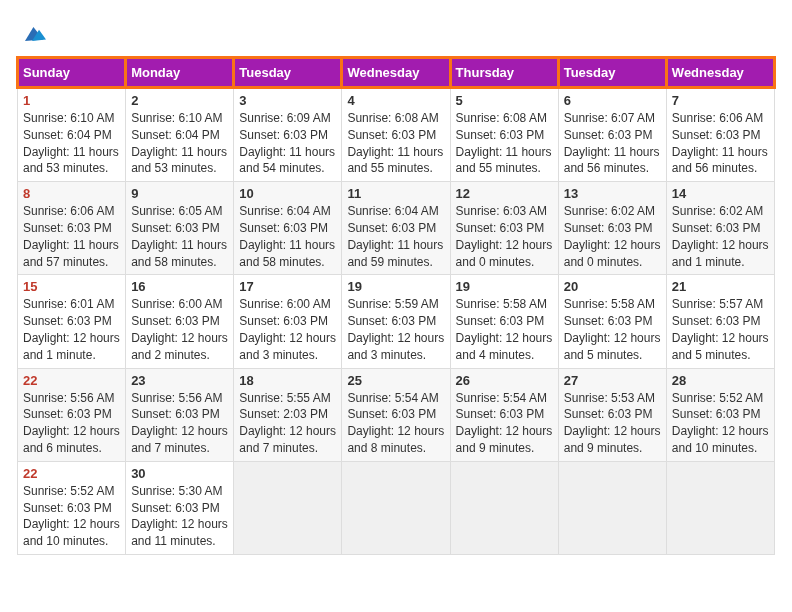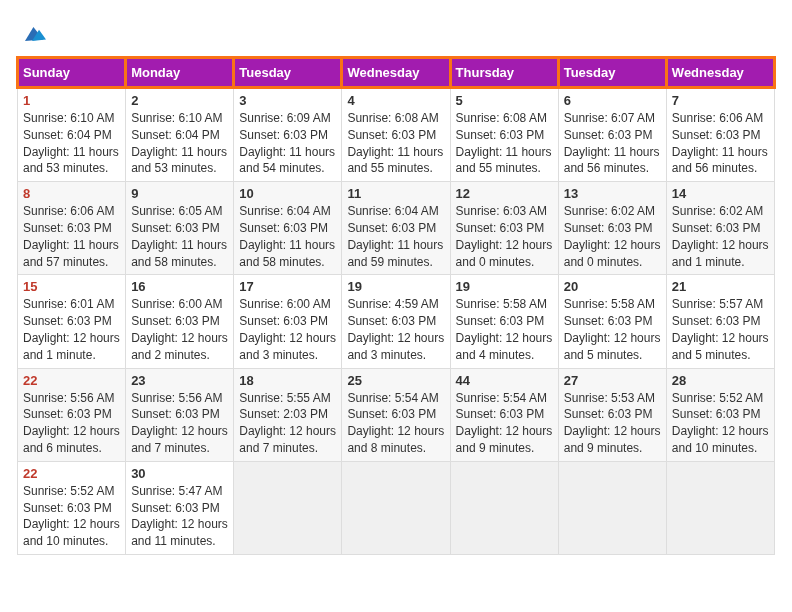--- a/index.html
+++ b/index.html
@@ -247,21 +247,21 @@
         </td>
         <td>
           <span class="day-number">17</span>
           <div class="day-info" style="white-space: pre-line;">Sunrise: 6:00 AM
 Sunset: 6:03 PM
 Daylight: 12 hours
 and 3 minutes.</div>
         </td>
         <td>
           <span class="day-number">19</span>
-          <div class="day-info" style="white-space: pre-line;">Sunrise: 4:59 AM
+          <div class="day-info" style="white-space: pre-line;">Sunrise: 5:59 AM
 Sunset: 6:03 PM
 Daylight: 12 hours
 and 3 minutes.</div>
         </td>
         <td>
           <span class="day-number">19</span>
           <div class="day-info" style="white-space: pre-line;">Sunrise: 5:58 AM
 Sunset: 6:03 PM
 Daylight: 12 hours
 and 4 minutes.</div>
@@ -304,21 +304,21 @@
 and 7 minutes.</div>
         </td>
         <td>
           <span class="day-number">25</span>
           <div class="day-info" style="white-space: pre-line;">Sunrise: 5:54 AM
 Sunset: 6:03 PM
 Daylight: 12 hours
 and 8 minutes.</div>
         </td>
         <td>
-          <span class="day-number">44</span>
+          <span class="day-number">26</span>
           <div class="day-info" style="white-space: pre-line;">Sunrise: 5:54 AM
 Sunset: 6:03 PM
 Daylight: 12 hours
 and 9 minutes.</div>
         </td>
         <td>
           <span class="day-number">27</span>
           <div class="day-info" style="white-space: pre-line;">Sunrise: 5:53 AM
 Sunset: 6:03 PM
 Daylight: 12 hours
@@ -335,21 +335,21 @@
       <tr>
         <td>
           <span class="day-number">22</span>
           <div class="day-info" style="white-space: pre-line;">Sunrise: 5:52 AM
 Sunset: 6:03 PM
 Daylight: 12 hours
 and 10 minutes.</div>
         </td>
         <td>
           <span class="day-number">30</span>
-          <div class="day-info" style="white-space: pre-line;">Sunrise: 5:47 AM
+          <div class="day-info" style="white-space: pre-line;">Sunrise: 5:30 AM
 Sunset: 6:03 PM
 Daylight: 12 hours
 and 11 minutes.</div>
         </td>
         <td class="empty-cell"></td>
         <td class="empty-cell"></td>
         <td class="empty-cell"></td>
         <td class="empty-cell"></td>
         <td class="empty-cell"></td>
       </tr>

